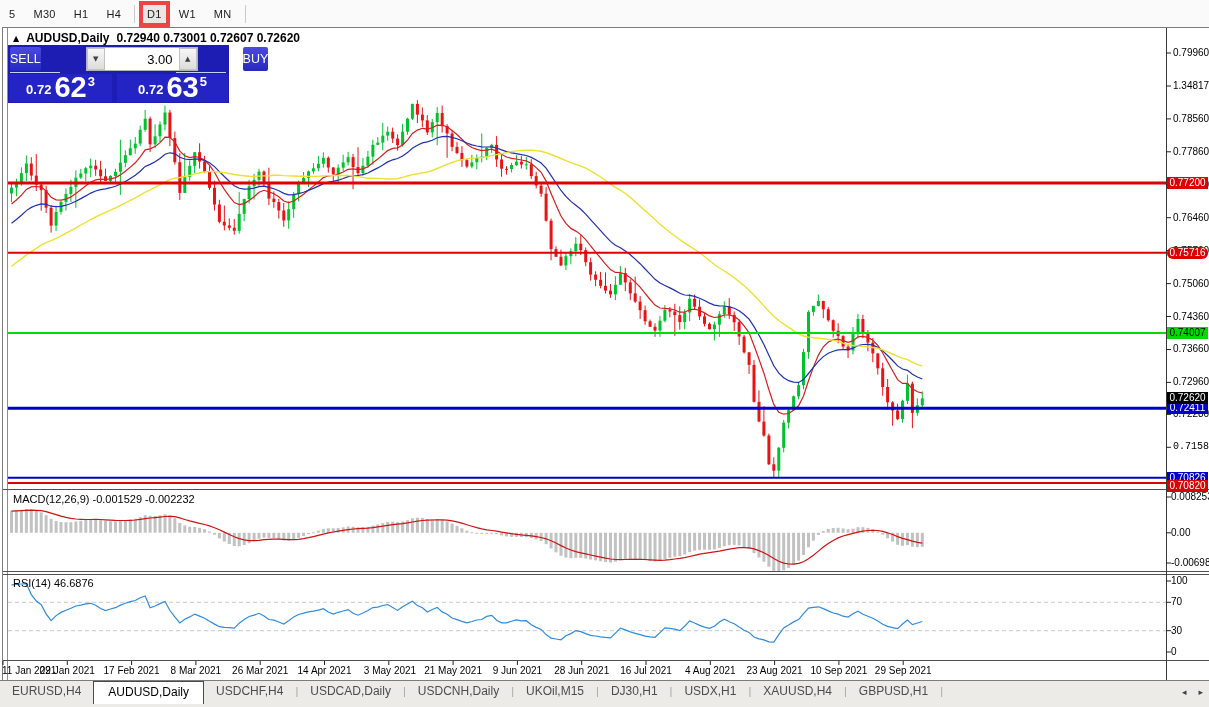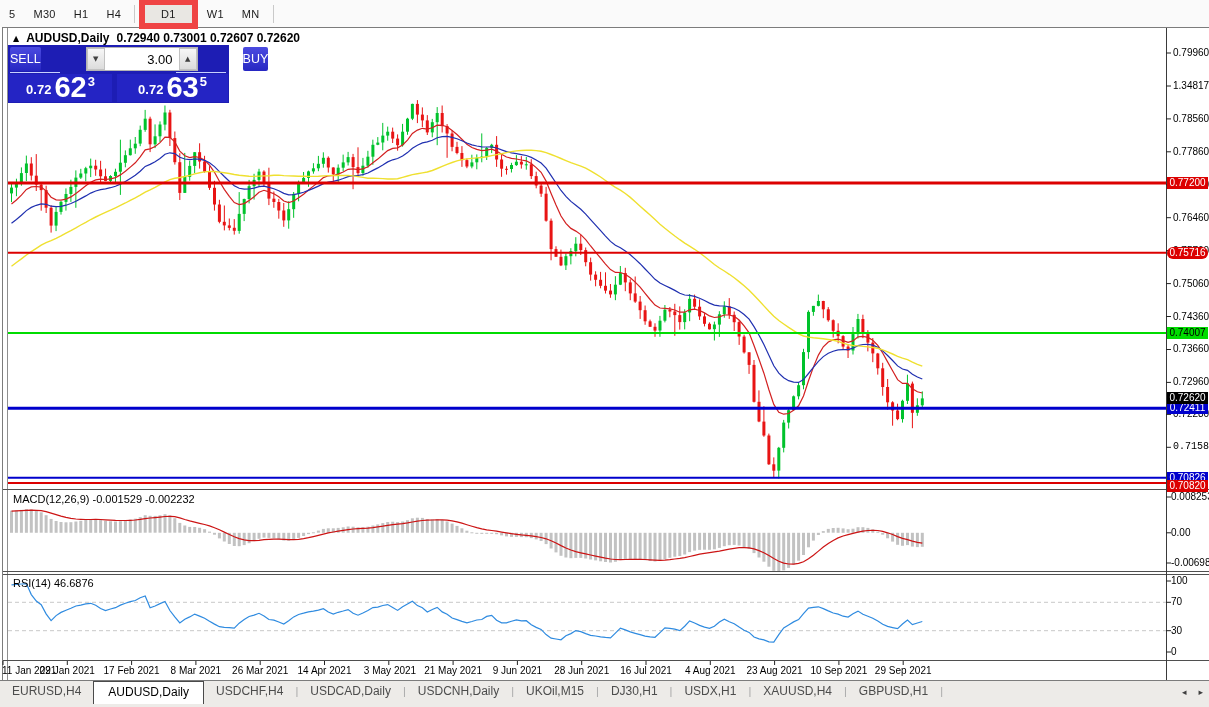--- a/index.html
+++ b/index.html
@@ -12,21 +12,21 @@
 
   
   #toolbar{
     left:0;top:0;width:1209px;height:27px;background:#fafafa;
     display:flex;align-items:center;z-index:5;
   }
   .tf{
     font-size:11px;color:#1c1c1c;padding:4px 9px;line-height:12px;
     letter-spacing:.3px;cursor:default;white-space:nowrap;
   }
-  .tf.active{background:#e9e7e3;border:6px solid #ef4444;padding:3px 16px;}
+  .tf.active{background:#e9e7e3;border:4px solid #ef4444;padding:3px 4px;}
   .tf-sep{width:1px;height:18px;background:#c9c9c9;margin:0 4px;}
 
   
   #svg-host{left:0;top:0;width:1209px;height:707px;z-index:1;}
 
   
   #labels{left:0;top:0;width:1209px;height:707px;z-index:3;pointer-events:none;}
   #chart-title{
     position:absolute;left:13px;top:31px;display:flex;align-items:center;gap:7px;
     font-size:12px;font-weight:700;color:#000;

